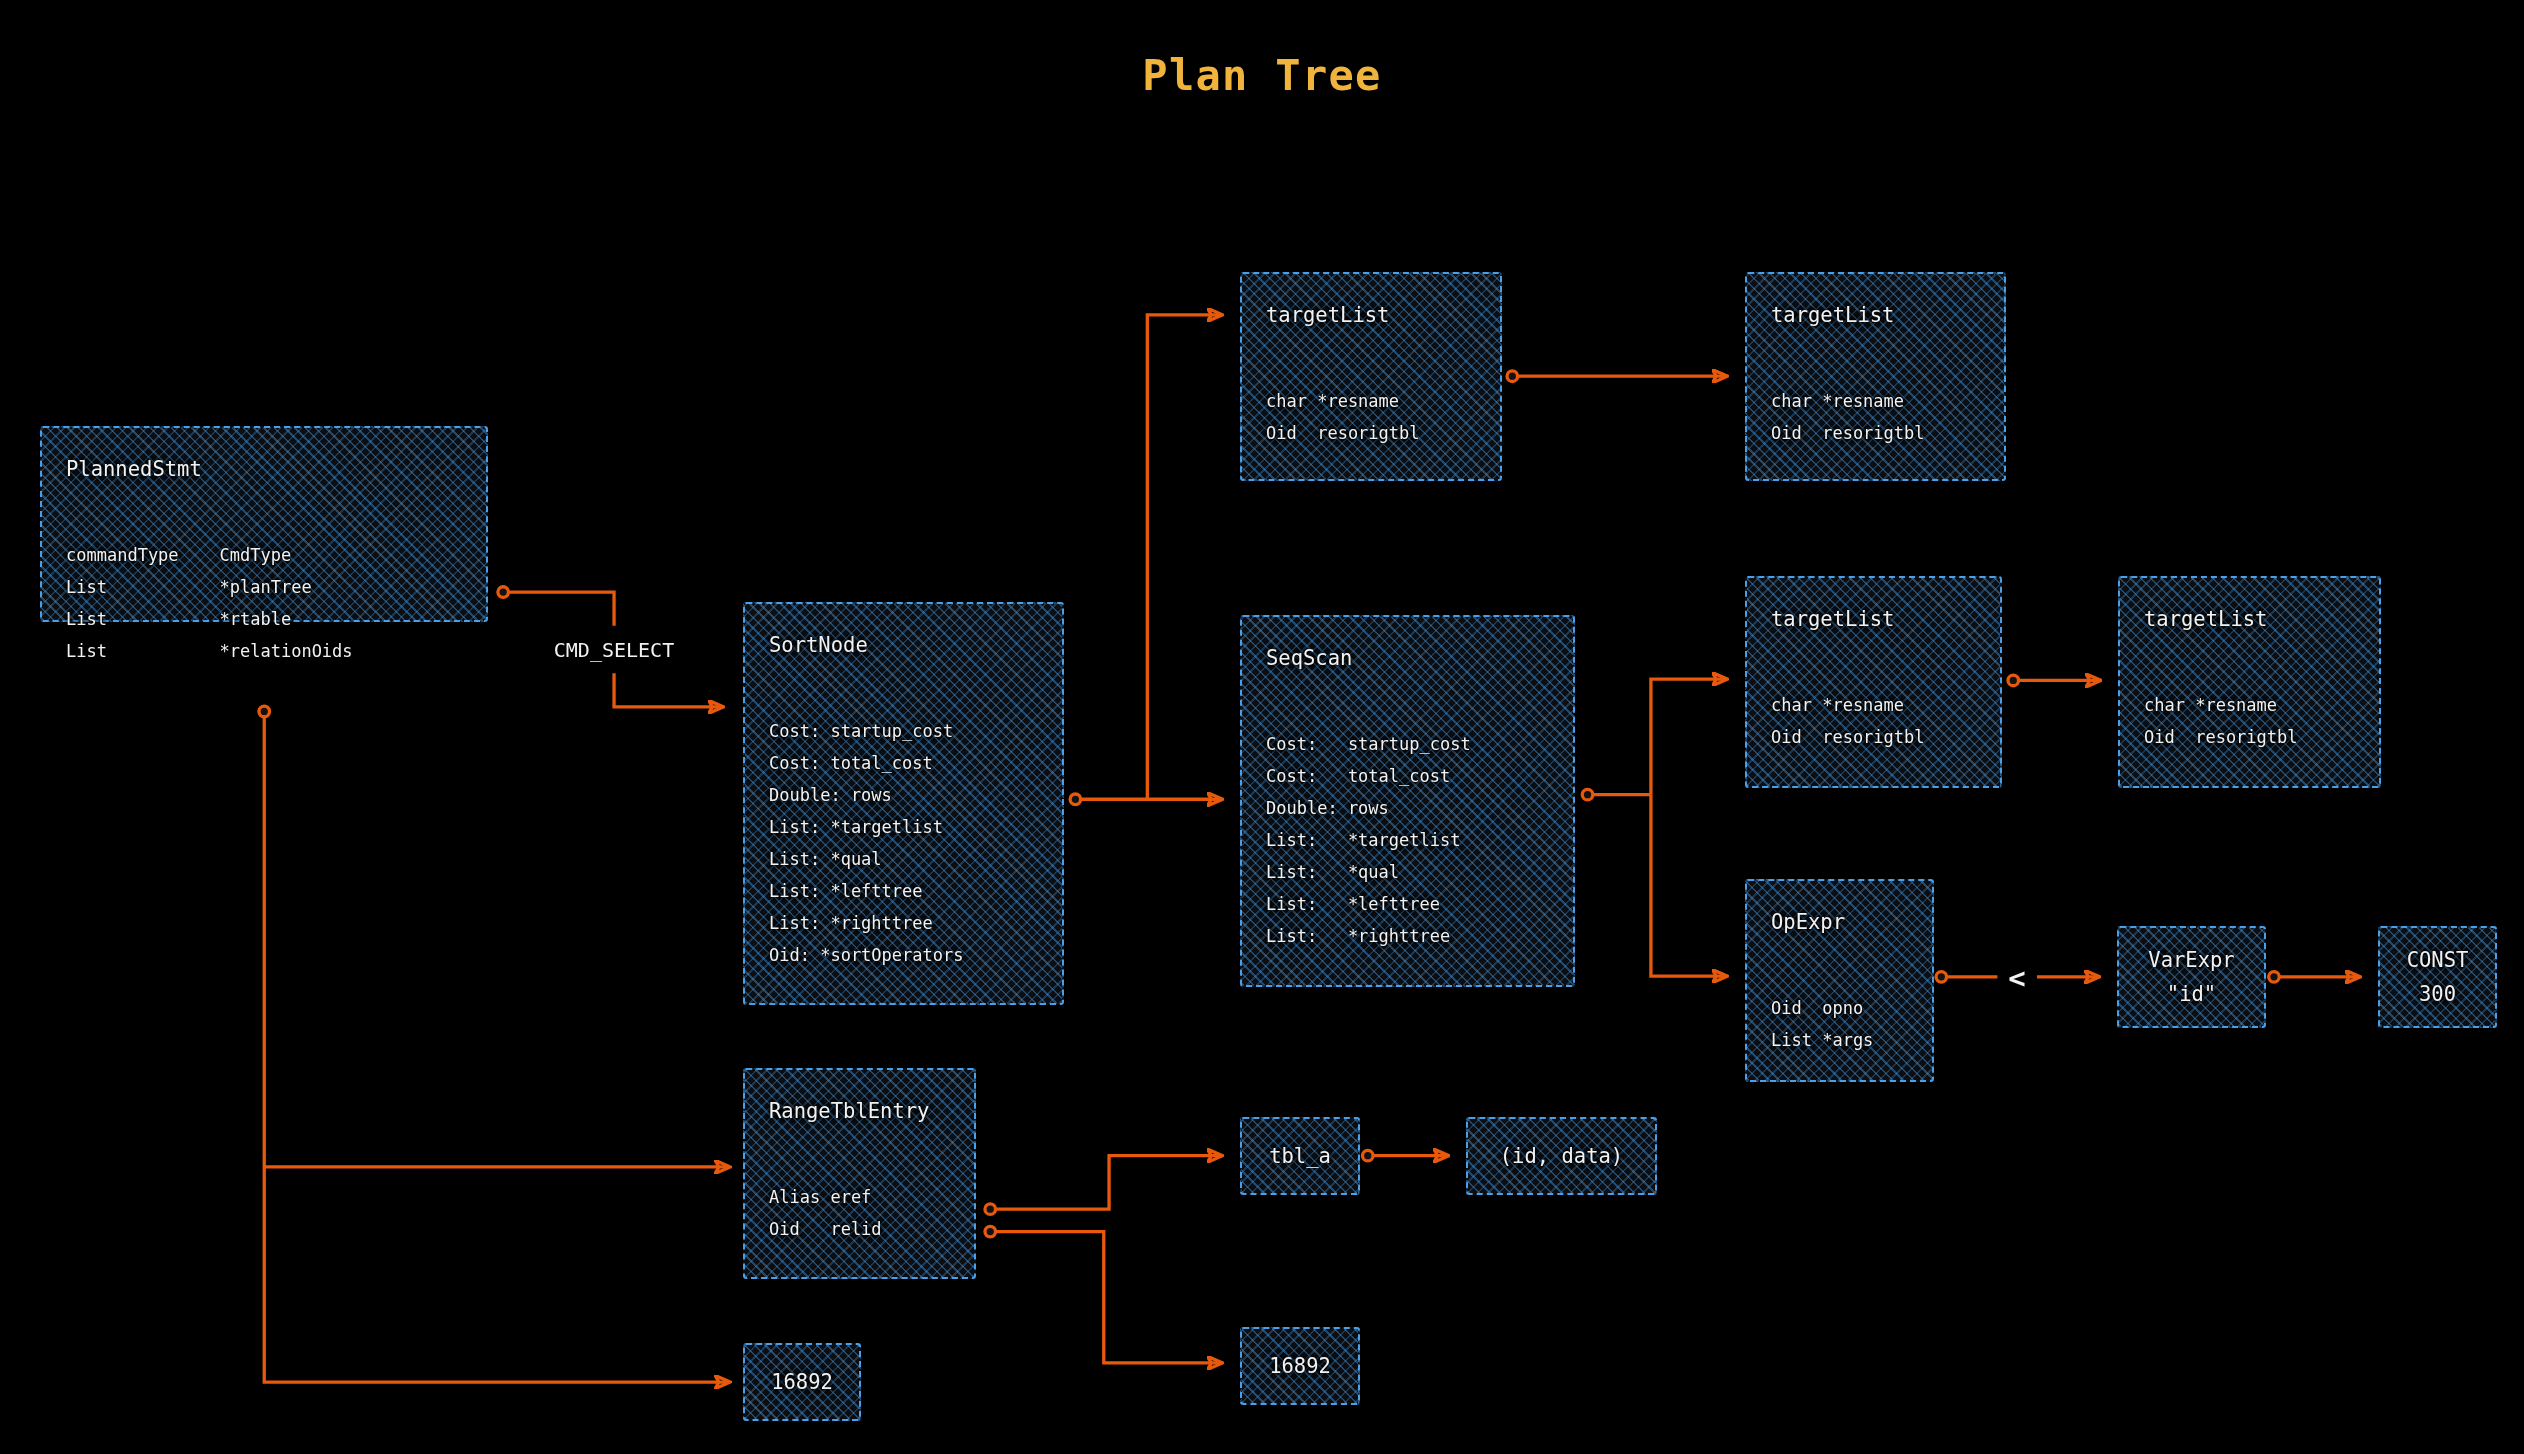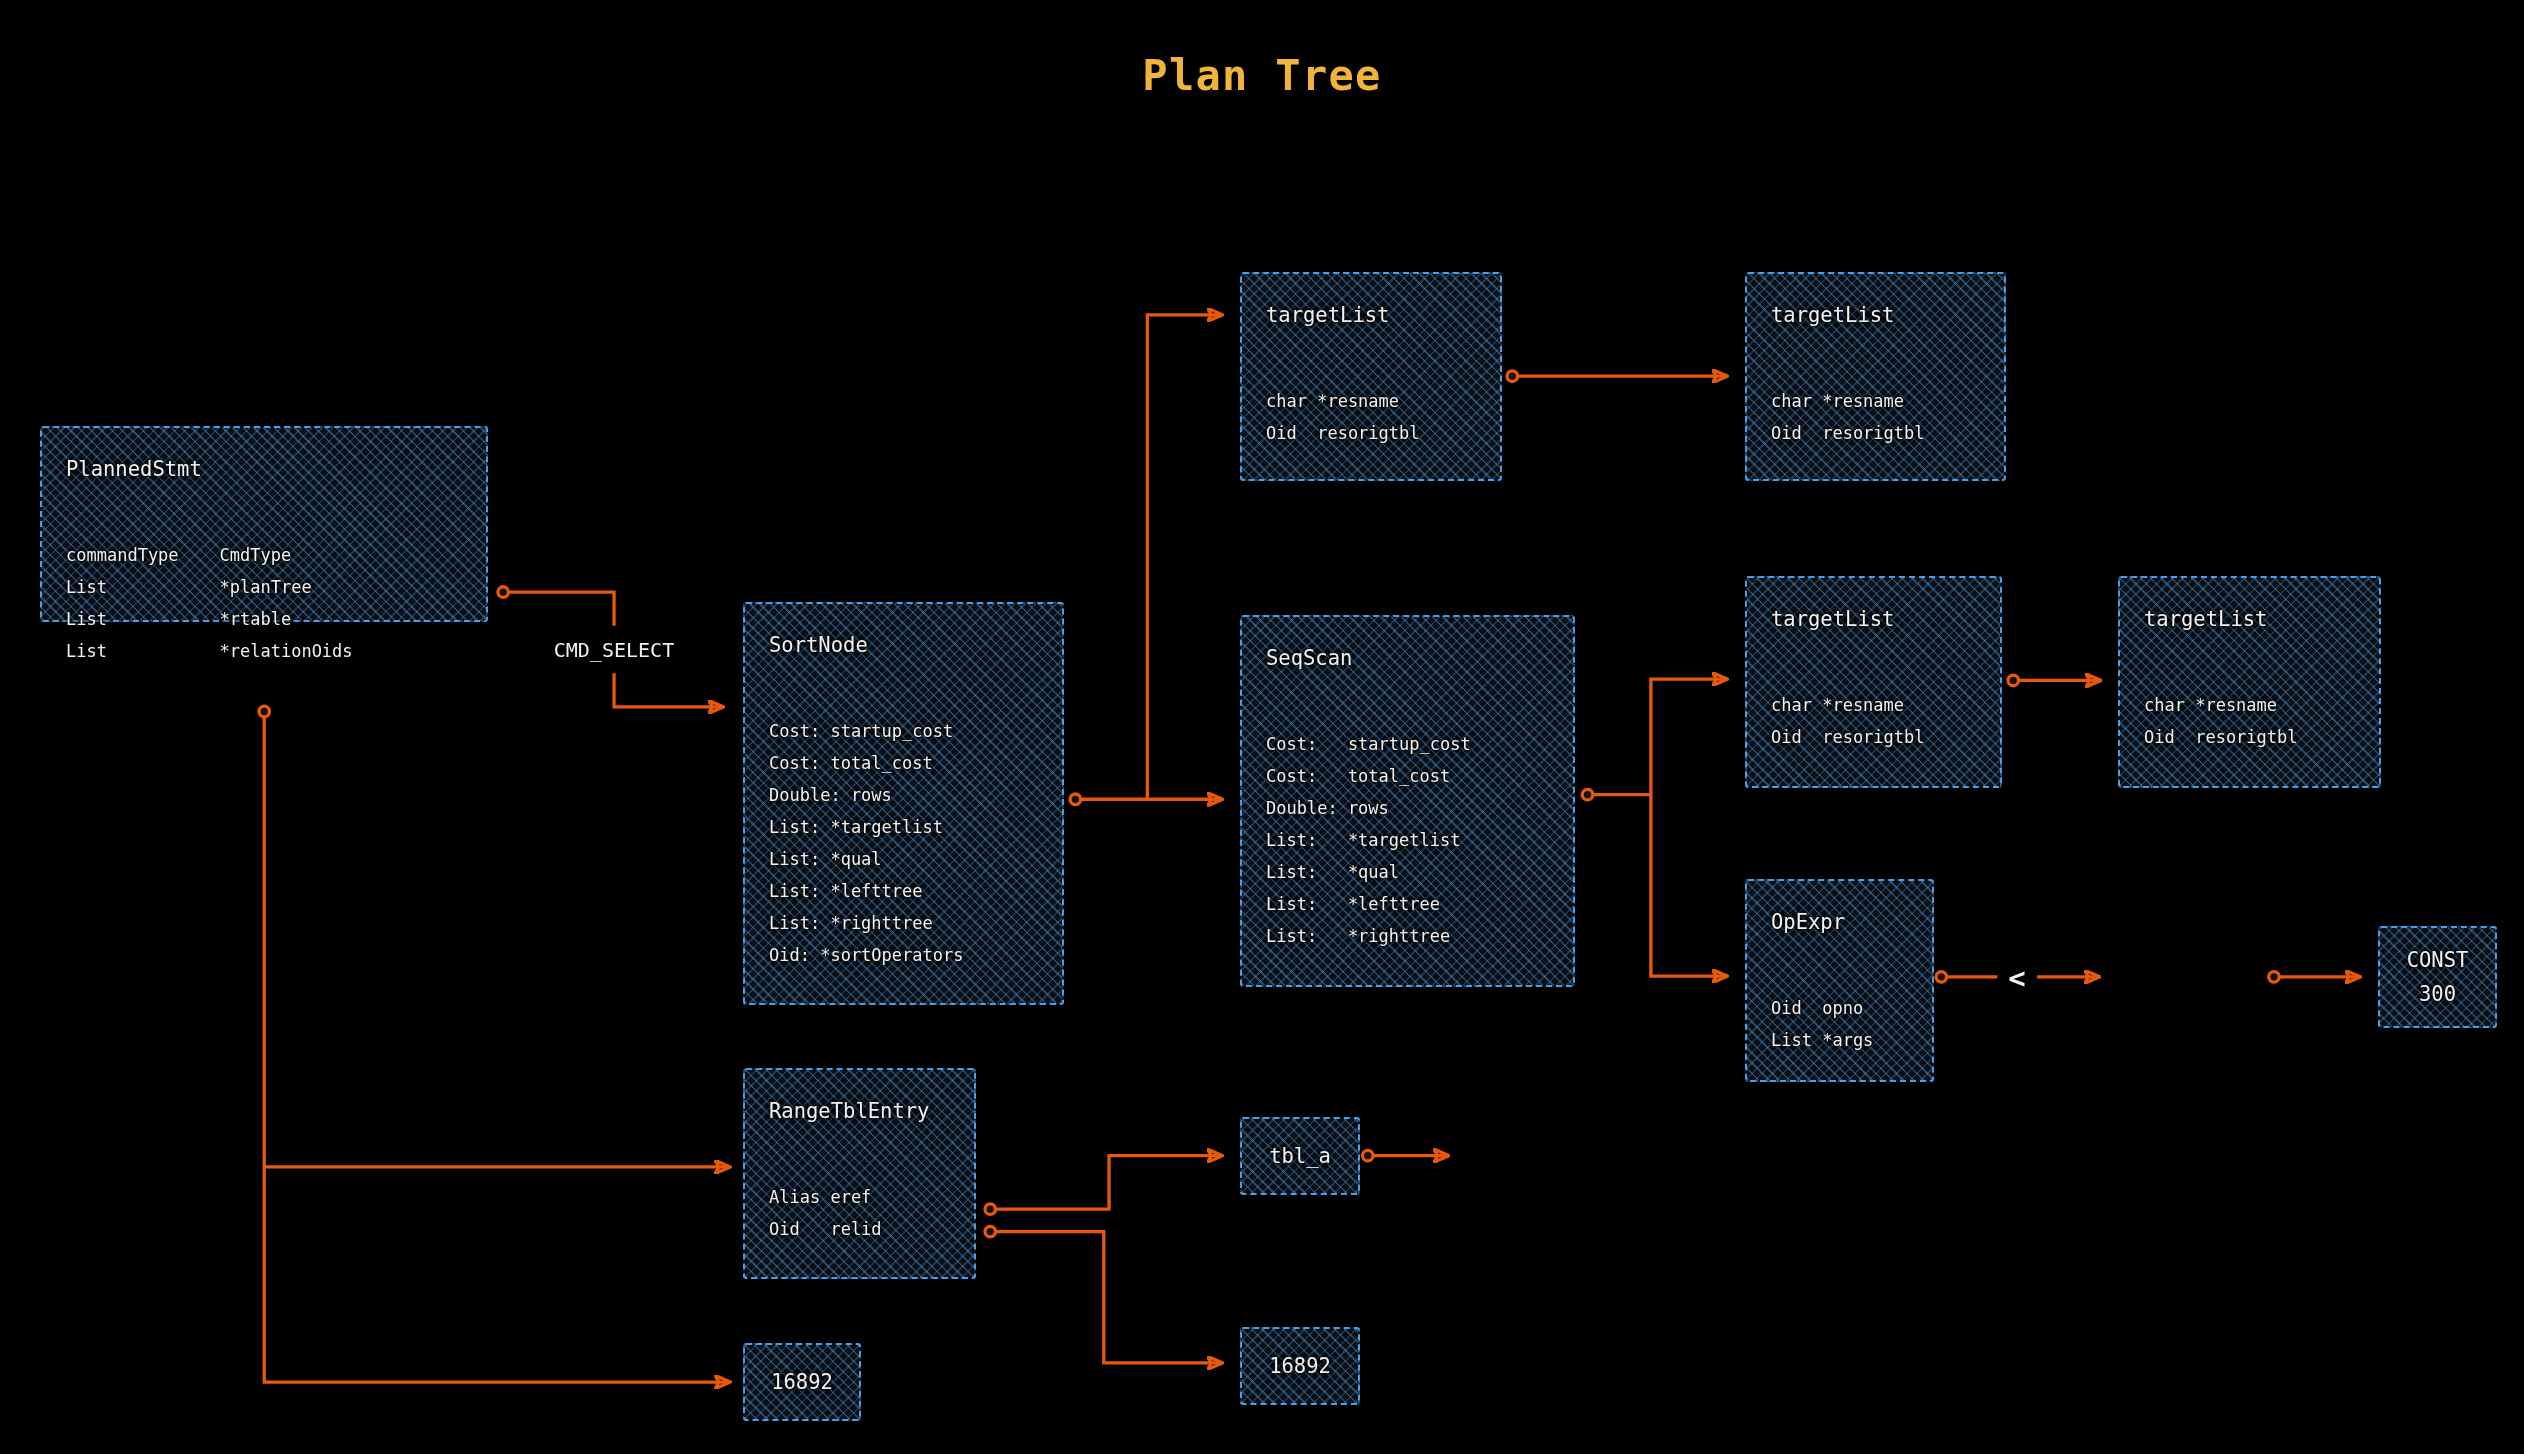--- a/index.html
+++ b/index.html
@@ -229,36 +229,43 @@
     <pre class="node-rows">char *resname
 Oid  resorigtbl</pre>
   </div>
 
   <div class="node" style="left:1745px; top:879px; width:189px; height:203px;">
     <div class="node-title">OpExpr</div>
     <pre class="node-rows">Oid  opno
 List *args</pre>
   </div>
 
+  <div class="node center" style="left:2117px; top:926px; width:149px; height:102px;">
+    <pre class="node-lines">VarExpr
+"id"</pre>
+  </div>
 
   <div class="node center" style="left:2378px; top:926px; width:119px; height:102px;">
     <pre class="node-lines">CONST
 300</pre>
   </div>
 
   <div class="node" style="left:743px; top:1068px; width:233px; height:211px;">
     <div class="node-title">RangeTblEntry</div>
     <pre class="node-rows">Alias eref
 Oid   relid</pre>
   </div>
 
   <div class="node center" style="left:1240px; top:1117px; width:120px; height:78px;">
     <pre class="node-lines">tbl_a</pre>
   </div>
 
+  <div class="node center" style="left:1466px; top:1117px; width:191px; height:78px;">
+    <pre class="node-lines">(id, data)</pre>
+  </div>
 
   <div class="node center" style="left:743px; top:1343px; width:118px; height:78px;">
     <pre class="node-lines">16892</pre>
   </div>
 
   <div class="node center" style="left:1240px; top:1327px; width:120px; height:78px;">
     <pre class="node-lines">16892</pre>
   </div>
 
 </div>

